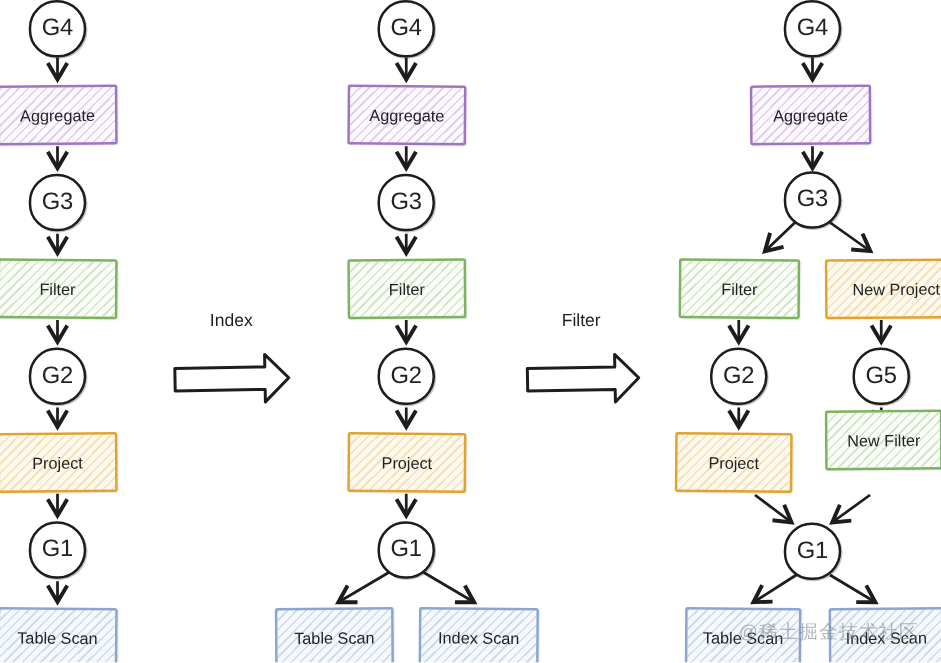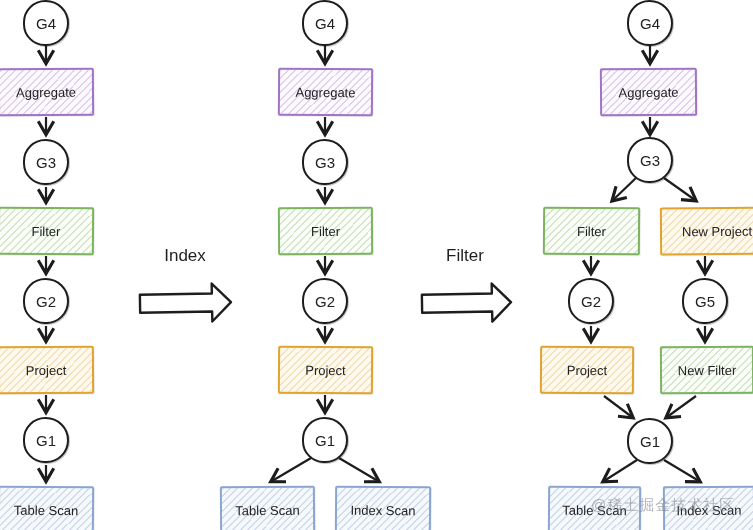--- a/index.html
+++ b/index.html
@@ -4,34 +4,34 @@
 <style>
   html,body{margin:0;padding:0;background:#ffffff;}
   #canvas{
     position:relative;width:753px;height:530px;overflow:hidden;
     background:#ffffff;font-family:"Liberation Sans",sans-serif;color:#1f1f1f;
   }
   #edges{position:absolute;left:0;top:0;z-index:1;}
   .node{position:absolute;z-index:2;display:flex;align-items:center;justify-content:center;
         font-size:13px;color:#222;box-sizing:border-box;}
   .circle{width:46px;height:46px;border:2.5px solid #1d1d1d;border-radius:49% 51% 50% 48%;
-          background:#ffffff;font-size:15px;box-shadow:1px 1px 0 rgba(20,20,20,.25);}
+          background:#ffffff;font-size:19px;box-shadow:1px 1px 0 rgba(20,20,20,.25);}
   .box{width:93px;height:48px;border:2px solid;border-radius:2px;
        box-shadow:1px 1px 0 rgba(0,0,0,.06);}
   .box.purple{border-color:#a173c4;
     background:repeating-linear-gradient(135deg,rgba(161,115,196,.30) 0 1.4px,transparent 1.4px 5.2px),#fcfafe;}
   .box.green{border-color:#7cb35f;
     background:repeating-linear-gradient(135deg,rgba(124,179,95,.30) 0 1.4px,transparent 1.4px 5.2px),#fafdf8;}
   .box.orange{border-color:#e0a32f;
     background:repeating-linear-gradient(135deg,rgba(224,163,47,.28) 0 1.4px,transparent 1.4px 5.2px),#fdf9ef;}
   .box.blue{border-color:#8aa5cf;
     background:repeating-linear-gradient(135deg,rgba(138,165,207,.35) 0 1.4px,transparent 1.4px 5.2px),#f6f9fc;}
   .tilt-l{transform:rotate(-0.4deg);} .tilt-r{transform:rotate(0.4deg);}
   .transition-label{position:absolute;z-index:2;width:110px;text-align:center;
-    font-size:17px;line-height:18px;color:#1f1f1f;}
+    font-size:14px;line-height:18px;color:#1f1f1f;}
   .watermark{position:absolute;z-index:3;font-size:15px;letter-spacing:1px;
     color:rgba(125,134,144,.60);white-space:nowrap;}
 </style>
 </head>
 <body>
 
 <div id="canvas">
 
   <svg id="edges" width="753" height="530" viewBox="0 0 753 530">
     <defs>
@@ -109,20 +109,20 @@
   </div>
 
   <div class="node circle" style="left:627px;top:0px;">G4</div>
   <div class="node box purple tilt-l" style="left:600px;top:68px;width:97px;">Aggregate</div>
   <div class="node circle" style="left:627px;top:137px;">G3</div>
   <div class="node box green tilt-r" style="left:543px;top:207px;width:97px;">Filter</div>
   <div class="node box orange tilt-l" style="left:660px;top:207px;width:114px;">New Project</div>
   <div class="node circle" style="left:568px;top:278px;">G2</div>
   <div class="node circle" style="left:682px;top:278px;">G5</div>
   <div class="node box orange tilt-r" style="left:540px;top:346px;width:94px;">Project</div>
-  <div class="node box green tilt-l" style="left:660px;top:346px;width:94px;">New Filter</div>
+  <div class="node box green tilt-l" style="left:660px;top:328px;width:94px;">New Filter</div>
   <div class="node circle" style="left:627px;top:418px;">G1</div>
   <div class="node box blue tilt-r" style="left:548px;top:486px;width:93px;">Table Scan</div>
   <div class="node box blue tilt-l" style="left:663px;top:486px;width:92px;">Index Scan</div>
 
   <div class="watermark" style="left:591px;top:496px;">@稀土掘金技术社区</div>
 
 </div>
 
 </body></html>

